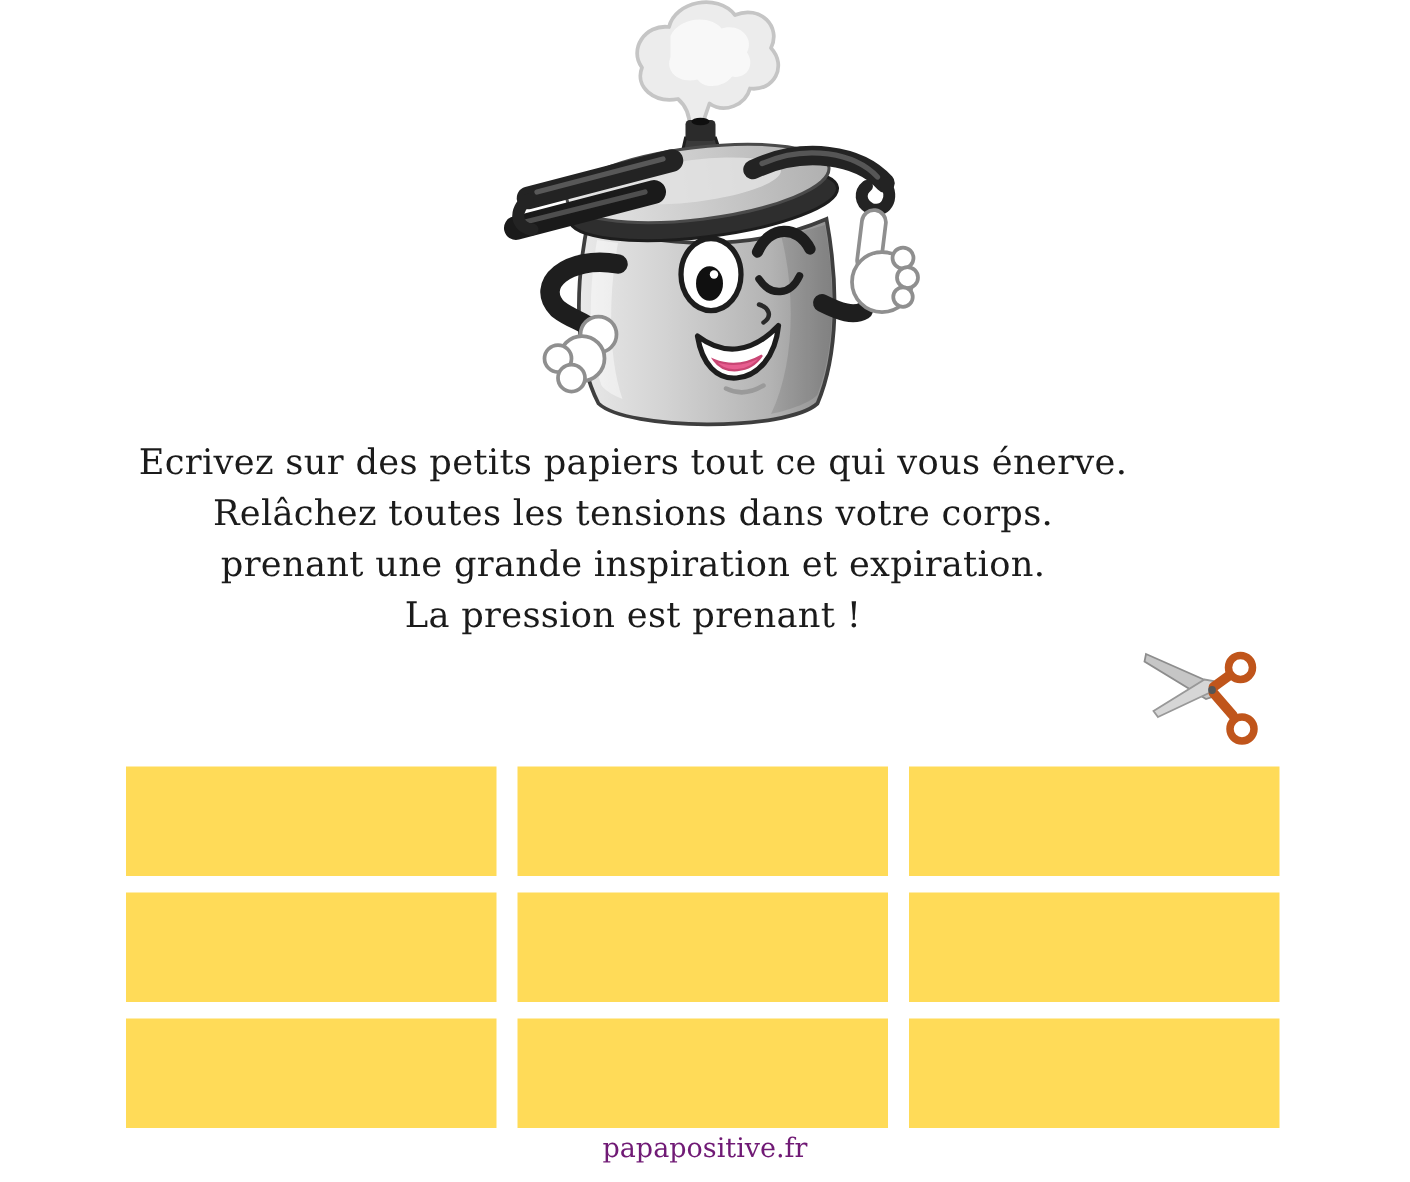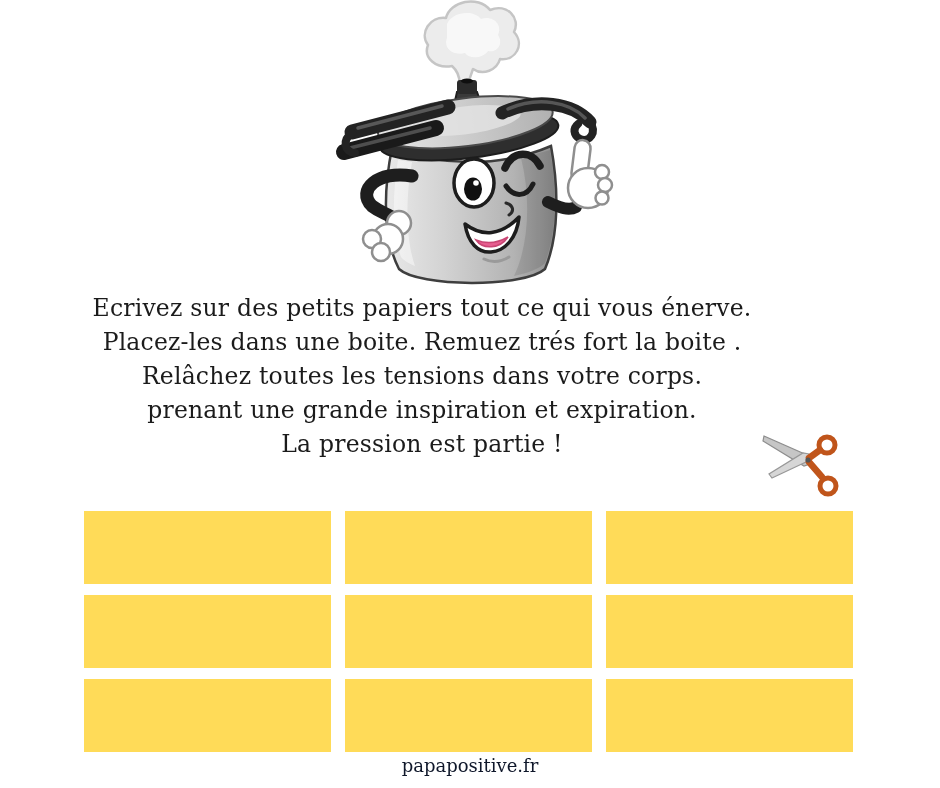--- a/index.html
+++ b/index.html
@@ -39,21 +39,21 @@
     gap: 11px 14px;
   }
   .slip { background: #ffdb58; }
   .footer {
     position: absolute;
     top: 755px;
     left: 0;
     width: 940px;
     text-align: center;
     font-size: 18px;
-    color: #0f172a;
+    color: #701a75;
   }
 </style>
 </head>
 <body>
 
 <div class="canvas">
 
   <svg class="mascot-svg" width="940" height="300" viewBox="0 0 940 300">
     <defs>
       <linearGradient id="bodyGrad" x1="0" y1="0" x2="1" y2="0">
@@ -141,24 +141,23 @@
       <path d="M506,203 C513,205 515,211 509,215" fill="none" stroke="#2a2a2a" stroke-width="3" stroke-linecap="round"></path>
       <path d="M465,224 C468,243 478,253 491,252 C505,251 517,238 519,217
                C501,236 482,237 465,224 Z" fill="#ffffff" stroke="#1d1d1d" stroke-width="3.5" stroke-linejoin="round"></path>
       <path d="M476,240 C483,250 500,249 508,237 C496,244 486,244 476,240 Z" fill="#e75e90" stroke="#c94674" stroke-width="1.5"></path>
       <path d="M484,259 Q496,265 509,257" fill="none" stroke="#9a9a9a" stroke-width="3" stroke-linecap="round"></path>
     </g>
   </svg>
 
   <div class="instructions">
     <div>Ecrivez sur des petits papiers tout ce qui vous énerve.</div>
-    <div>Placez-les dans une boite. Remuez trés fort la boite .</div>
     <div>Relâchez toutes les tensions dans votre corps.</div>
     <div>prenant une grande inspiration et expiration.</div>
-    <div>La pression est partie !</div>
+    <div>La pression est prenant !</div>
   </div>
 
   <svg class="scissors-svg" width="84" height="76" viewBox="0 0 84 76">
     <path d="M4,8 L47,27 Q52,31 50,36 L44,38 L3,13 Z" fill="#c6c6c6" stroke="#8d8d8d" stroke-width="1.2"></path>
     <path d="M12,50 L46,34 Q51,31 49,26 L43,25 L9,46 Z" fill="#d6d6d6" stroke="#989898" stroke-width="1.2"></path>
     <path d="M49,34 L62,49" fill="none" stroke="#c0551b" stroke-width="6.5" stroke-linecap="round"></path>
     <path d="M49,30 L60,22" fill="none" stroke="#c0551b" stroke-width="6.5" stroke-linecap="round"></path>
     <circle cx="67" cy="17" r="8" fill="none" stroke="#c0551b" stroke-width="5"></circle>
     <circle cx="68" cy="58" r="8" fill="none" stroke="#c0551b" stroke-width="5"></circle>
     <circle cx="48" cy="32" r="2.6" fill="#555555"></circle>

